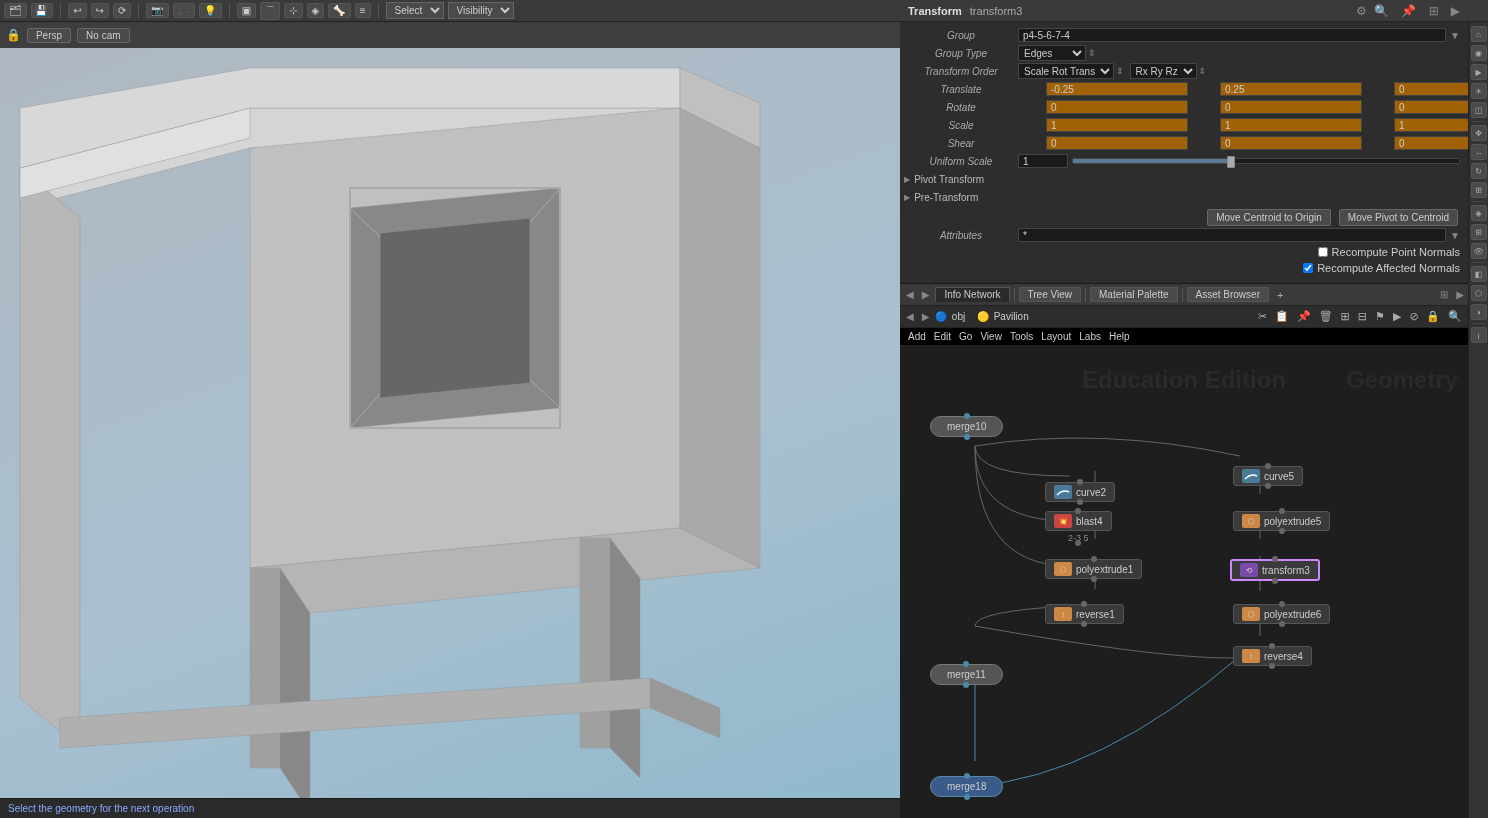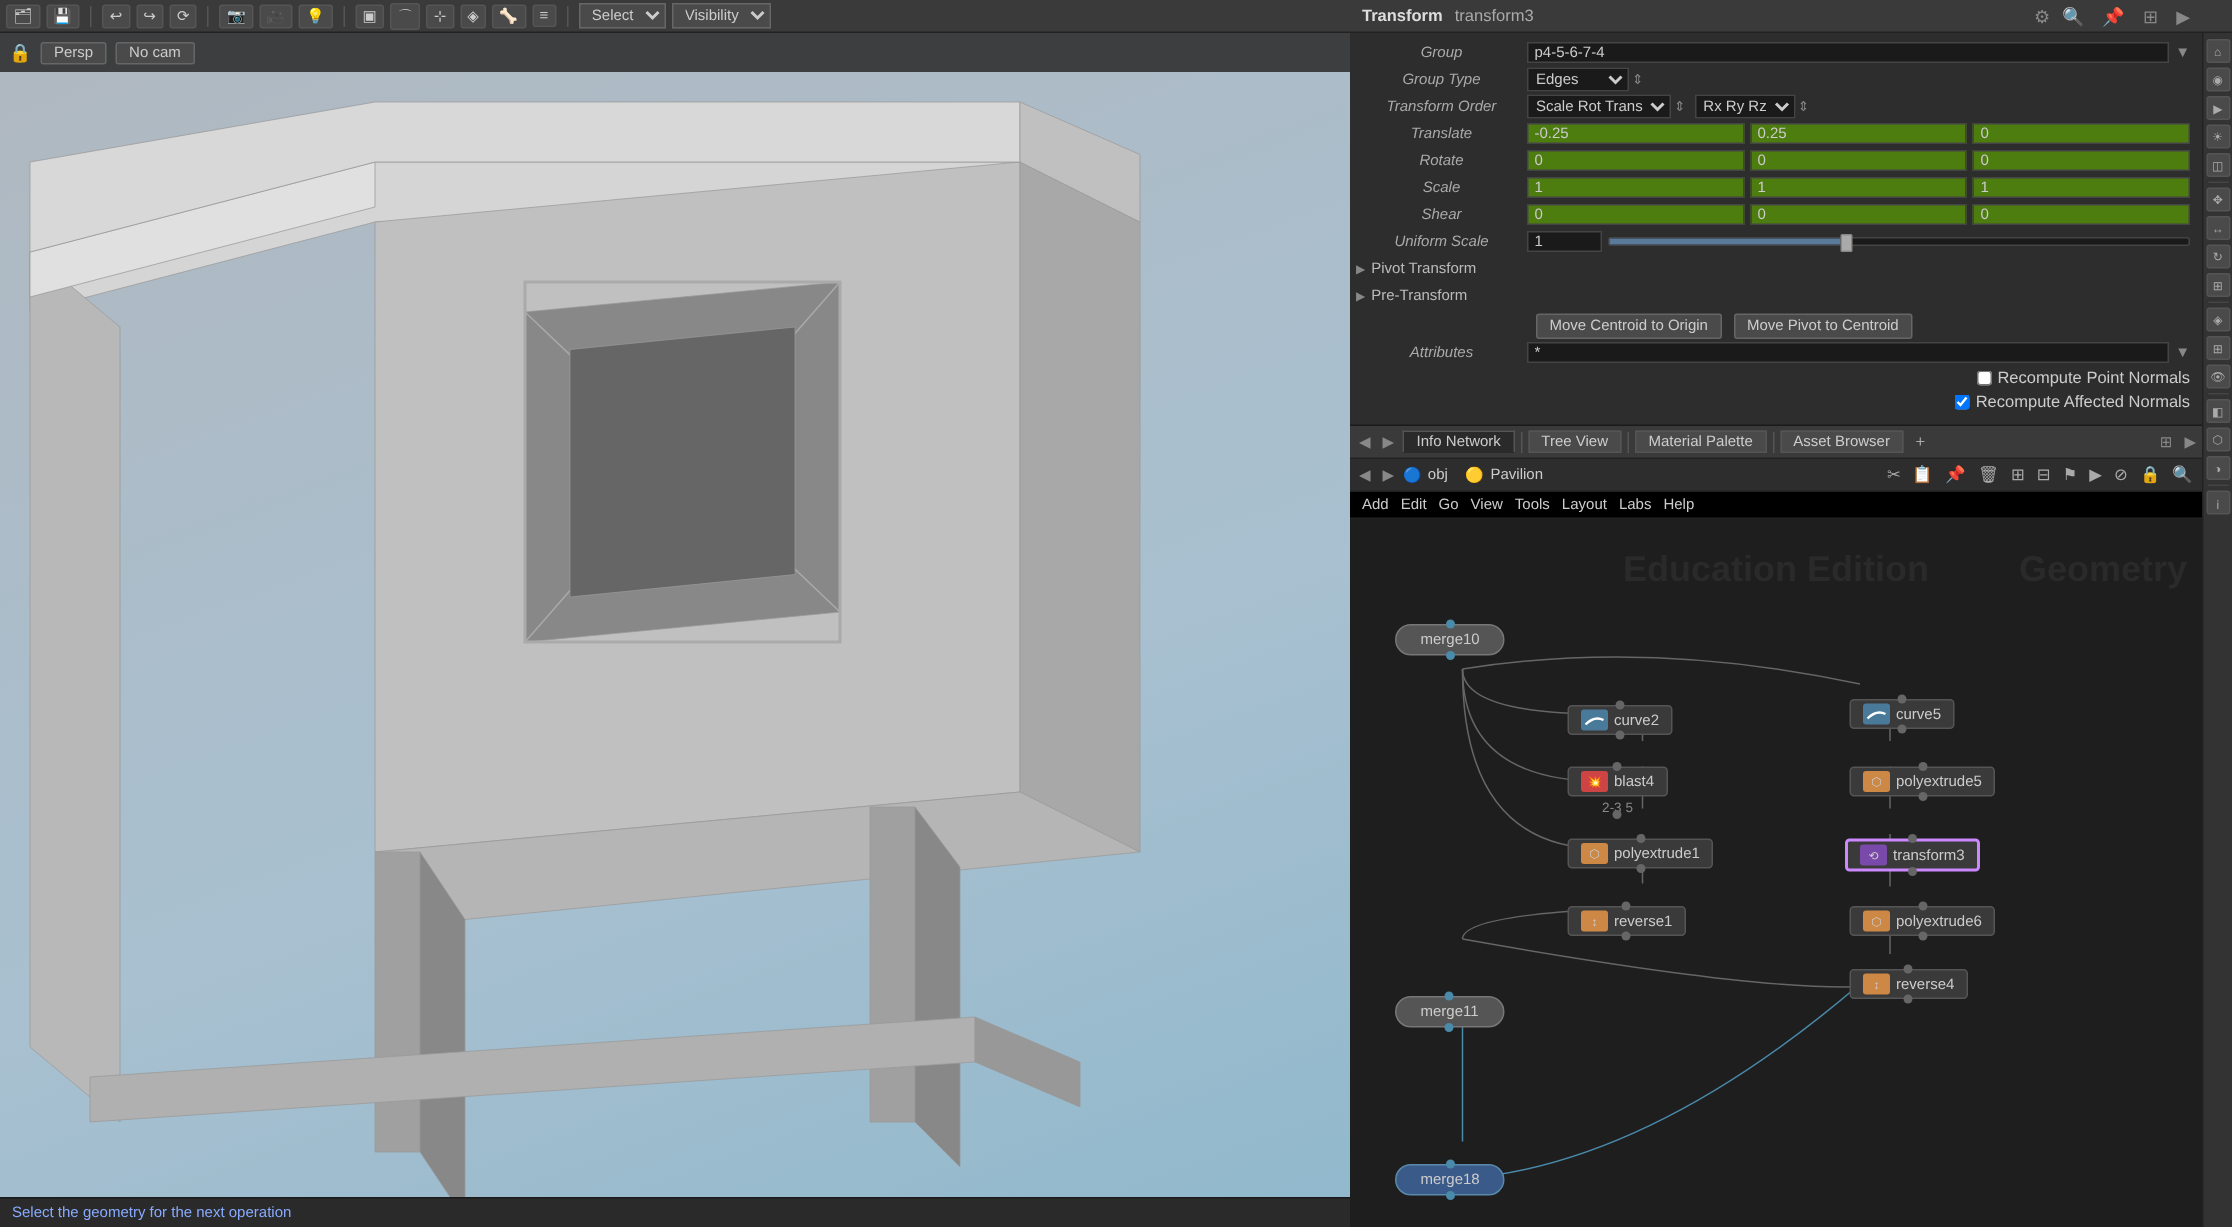--- a/index.html
+++ b/index.html
@@ -70,22 +70,22 @@
     }
     .ph-title { color: #ddd; font-size: 11px; font-weight: bold; }
     .ph-value { color: #aaa; font-size: 11px; }
 
     #props-body { padding: 4px 0; }
     .prop-row {
       display: flex; align-items: center; height: 18px; padding: 0 8px;
     }
     .prop-label { width: 110px; color: #aaa; font-size: 10px; text-align: center; padding-right: 4px; flex-shrink: 0; font-style: italic; }
     .prop-input {
-      background: #4d7c0f; border: 1px solid #444; color: #ccc;
-      font-size: 10px; padding: 1px 4px; height: 14px; min-width: 60px;
+      background: #a16207; border: 1px solid #444; color: #ccc;
+      font-size: 10px; padding: 1px 4px; height: 14px; min-width: 60px; margin-left: 28px;
     }
     .prop-input-wide {
       background: #1a1a1a; border: 1px solid #444; color: #ccc;
       font-size: 10px; padding: 1px 4px; height: 14px; flex: 1;
     }
     .prop-select {
       background: #1a1a1a; border: 1px solid #444; color: #ccc;
       font-size: 10px; padding: 1px; height: 16px;
     }
     .prop-3vals { display: flex; gap: 4px; flex: 1; }
@@ -386,21 +386,21 @@
     <div class="prop-section">
       <span class="prop-chevron">▶</span>
       <span>Pivot Transform</span>
     </div>
 
     <div class="prop-section">
       <span class="prop-chevron">▶</span>
       <span>Pre-Transform</span>
     </div>
 
-    <div class="prop-row" style="gap:4px; margin-top:2px;">
+    <div class="prop-row" style="gap:4px; margin-top:2px;justify-content:flex-end;">
       <span class="prop-label"></span>
       <button class="btn-action">Move Centroid to Origin</button>
       <button class="btn-action">Move Pivot to Centroid</button>
     </div>
 
     <div class="prop-row">
       <span class="prop-label">Attributes</span>
       <input class="prop-input-wide" type="text" value="*" style="">
       <span style="color:#888;font-size:10px;margin-left:4px;cursor:pointer;">▼</span>
     </div>
@@ -501,21 +501,21 @@
     </svg>
 
     <div class="net-node net-node-merge" style="left:30px;top:70px;">
       <div class="node-dot node-dot-top node-dot-blue"></div>
       <div class="net-node-body">
         <span>merge10</span>
       </div>
       <div class="node-dot node-dot-bottom node-dot-blue"></div>
     </div>
 
-    <div class="net-node" style="left:145px;top:124px;">
+    <div class="net-node" style="left:145px;top:136px;">
       <div class="node-dot node-dot-top"></div>
       <div class="net-node-body">
         <div class="net-node-icon" style="background:#4a7a9a;">
           <svg width="14" height="10">
               <path d="M1,8 Q7,2 13,5" stroke="#fff" stroke-width="1.5" fill="none"></path>
             </svg>
         </div>
         <span>curve2</span>
       </div>
       <div class="node-dot node-dot-bottom"></div>

